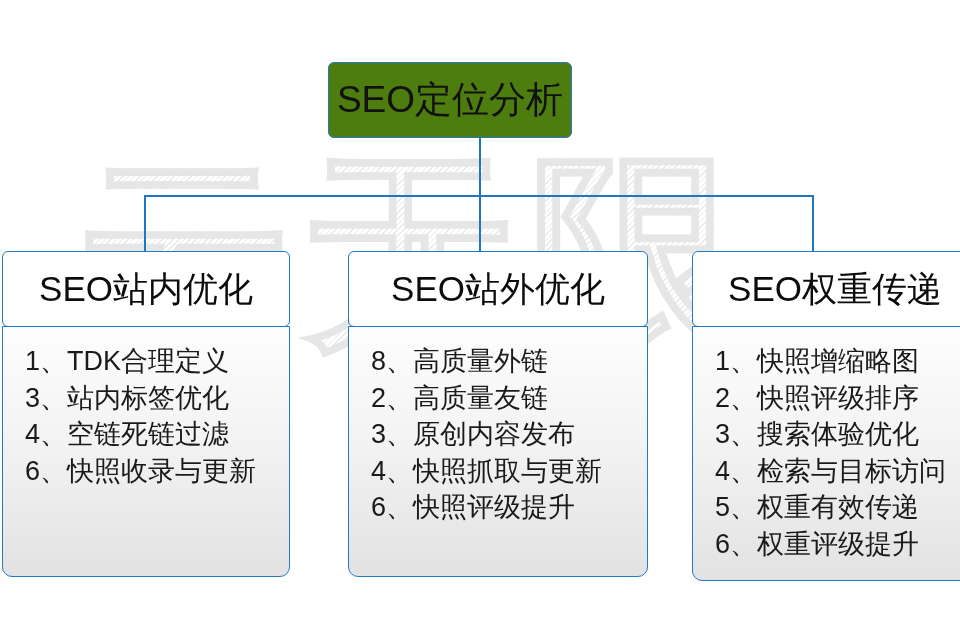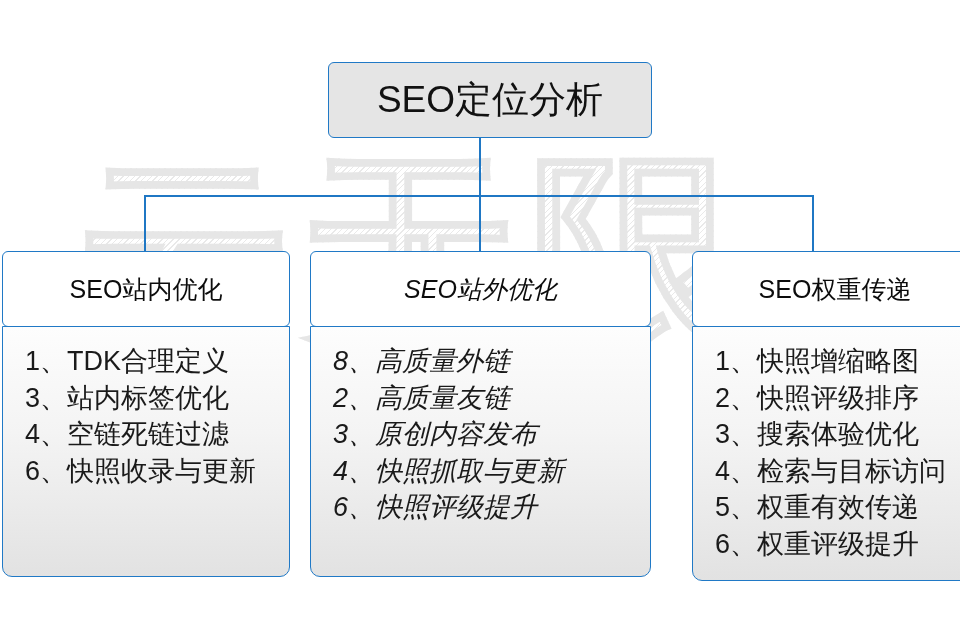--- a/index.html
+++ b/index.html
@@ -45,56 +45,56 @@
   #trunk-vert      {left:479px;top:137px;width:2px;height:59px;}
   #bus-horiz       {left:144px;top:195px;width:670px;height:2px;}
   #drop-left       {left:144px;top:195px;width:2px;height:56px;}
   #drop-mid        {left:479px;top:195px;width:2px;height:56px;}
   #drop-right      {left:812px;top:195px;width:2px;height:56px;}
 
   
   #root-box{
     position:absolute;
     left:328px;top:62px;
-    width:324px;height:76px;
+    width:244px;height:76px;
     box-sizing:border-box;
     border:1.6px solid #2079c6;
     border-radius:6px;
-    background:#e5e5e5;
+    background:#4d7c0f;
     display:flex;align-items:center;justify-content:center;
     z-index:2;
   }
   #root-box .root-label{
     font-size:37px;
     color:#111111;
     letter-spacing:0px;
     white-space:nowrap;
   }
 
   
   .column{
     position:absolute;
     top:251px;
     z-index:2;
   }
   #col-0{left:2px;  width:288px;}
-  #col-1{left:310px;width:341px;font-style:italic;}
+  #col-1{left:348px;width:300px;}
   #col-2{left:672px;width:286px;padding-left:20px;}
 
   .col-head{
     box-sizing:border-box;
     width:100%;
     height:76px;
     border:1.6px solid #2079c6;
     border-radius:6px;
     background:#ffffff;
     display:flex;align-items:center;justify-content:center;
   }
   .col-head-label{
-    font-size:25px;
+    font-size:35px;
     color:#0c0c0c;
     white-space:nowrap;
   }
 
   .col-body{
     box-sizing:border-box;
     width:100%;
     margin-top:-1px;
     min-height:251px;
     border:1.4px solid #2079c6;

